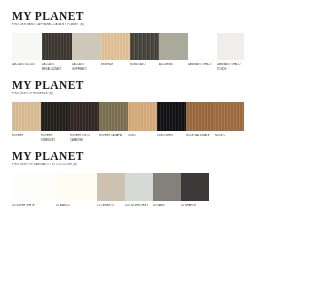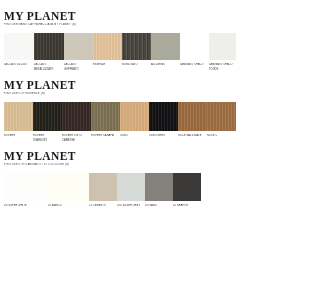--- a/index.html
+++ b/index.html
@@ -5,21 +5,21 @@
   html,body{margin:0;padding:0;}
   body{
     width:256px;height:300px;
     background:#ffffff;
     font-family:"Liberation Sans", sans-serif;
     overflow:hidden;
   }
   .page{
     width:256px;height:300px;
     box-sizing:border-box;
-    padding:10px 12px 0 4px;
+    padding:10px 12px 0 12px;
     background:#ffffff;
   }
   .section{ margin-bottom:9px; }
   .sec-title{
     font-family:"Liberation Serif", serif;
     font-weight:bold;
     font-size:11.5px;
     letter-spacing:0.4px;
     color:#1a1a1a;
     line-height:12px;

